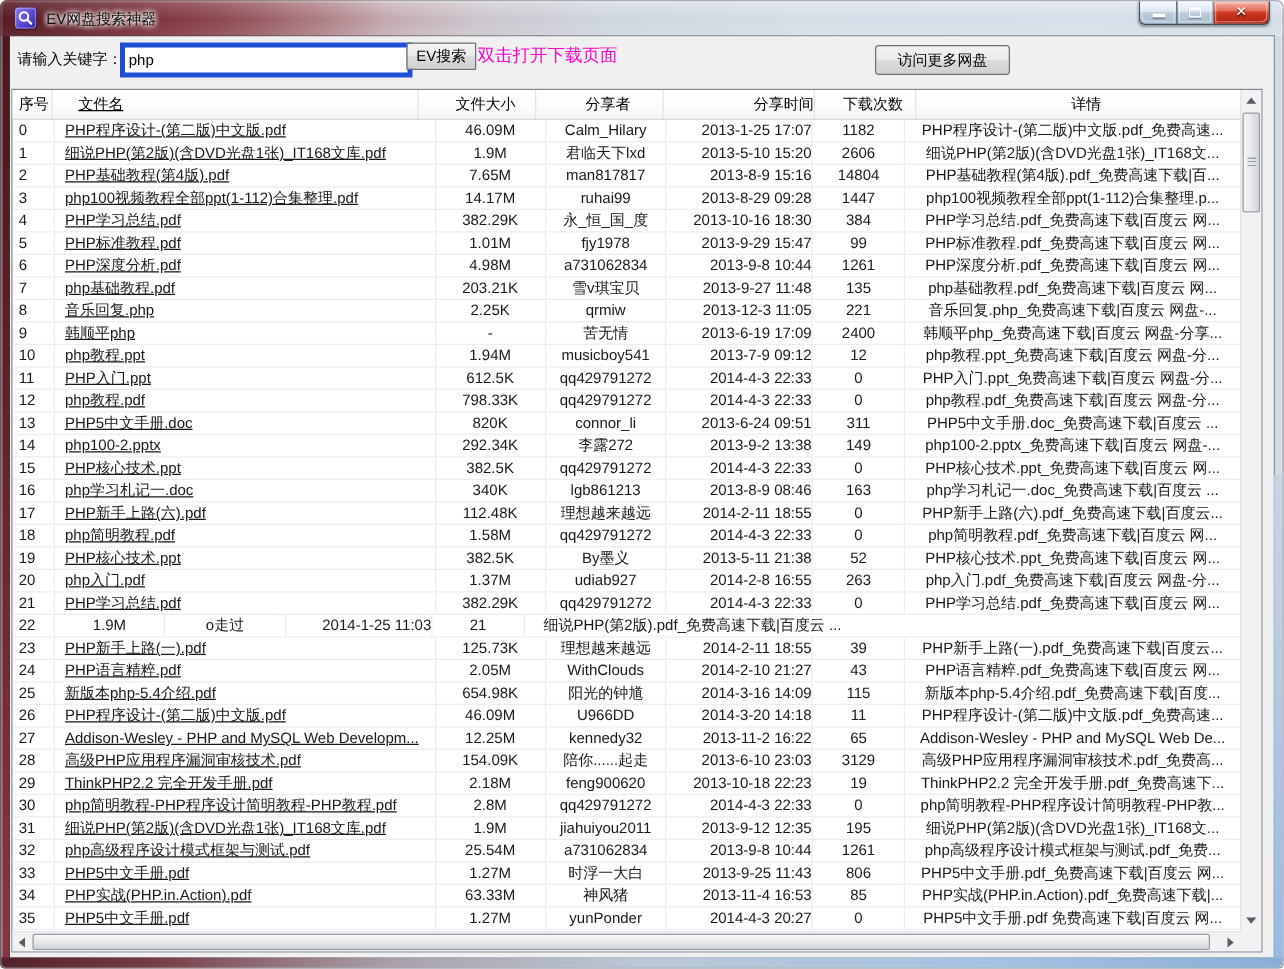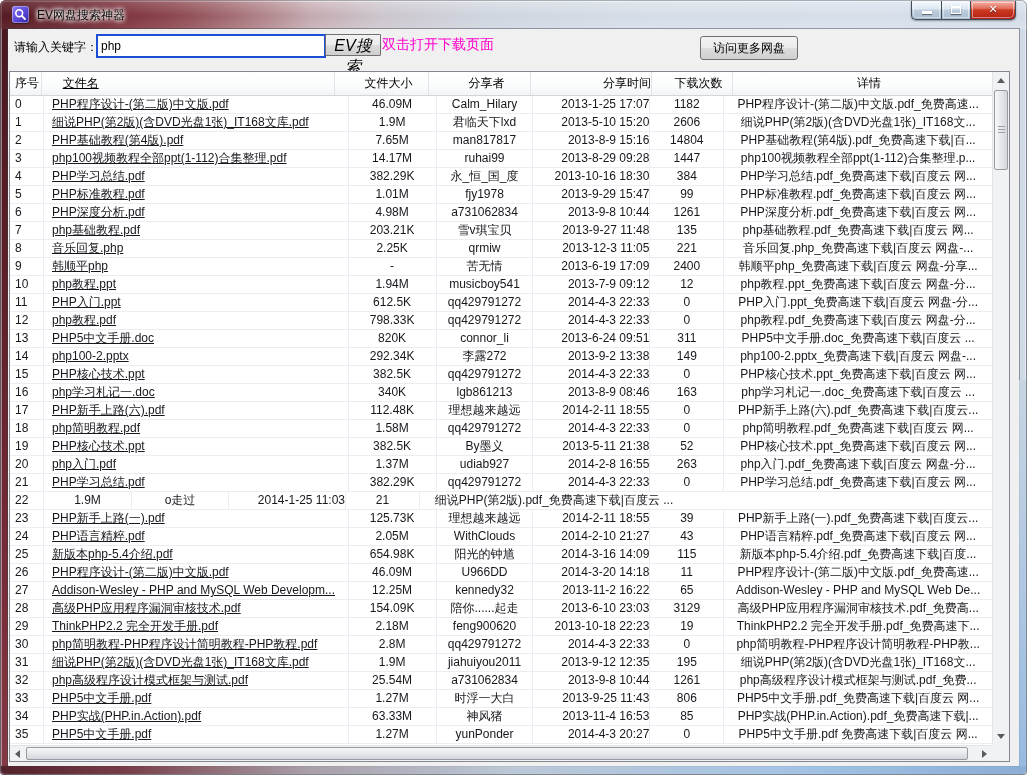--- a/index.html
+++ b/index.html
@@ -36,27 +36,27 @@
     border:1px solid #fff;border-top:2px solid #fff;box-shadow:0 1px 1px rgba(0,0,0,.5);}
   .glyph-close{position:absolute;left:0;top:2px;width:100%;text-align:center;color:#fff;font-size:11px;font-weight:bold;
     text-shadow:0 1px 1px rgba(0,0,0,.6);}
 
   
   .client{position:absolute;left:8px;top:29px;width:1011px;height:737px;background:#f0f0f0;
     box-shadow:0 0 0 1px rgba(50,60,70,.45);}
 
   
   .keyword-label{position:absolute;left:6px;top:10px;font-size:12px;color:#000;white-space:nowrap;}
-  .keyword-input{position:absolute;left:88px;top:5px;width:220px;height:20px;border:2px solid #1d4ed8;background:#fff;
+  .keyword-input{position:absolute;left:88px;top:5px;width:220px;height:20px;border:4px solid #1d4ed8;background:#fff;
     font-family:inherit;font-size:12px;padding:0 3px;color:#000;outline:none;box-sizing:content-box;}
-  .search-button{position:absolute;left:317px;top:5px;width:56px;height:22px;font-family:inherit;font-size:16px;color:#000;
+  .search-button{position:absolute;left:317px;top:5px;width:56px;height:22px;font-family:inherit;font-size:12px;color:#000;
     border:1px solid #707070;border-radius:1px;
-    background:linear-gradient(180deg,#f2f2f2 0%,#ebebeb 50%,#dddddd 50%,#cfcfcf 100%);font-style:italic;}
+    background:linear-gradient(180deg,#f2f2f2 0%,#ebebeb 50%,#dddddd 50%,#cfcfcf 100%);}
   .dbl-hint{position:absolute;left:374px;top:7px;font-size:14px;color:#ff00cc;white-space:nowrap;}
-  .more-button{position:absolute;left:692px;top:7px;width:98px;height:24px;font-family:inherit;font-size:12px;color:#000;
+  .more-button{position:absolute;left:692px;top:7px;width:108px;height:24px;font-family:inherit;font-size:12px;color:#000;
     border:1px solid #707070;border-radius:3px;
     background:linear-gradient(180deg,#f2f2f2 0%,#ebebeb 50%,#dddddd 50%,#cfcfcf 100%);}
 
   
   .results-table{position:absolute;left:1px;top:42px;width:1001px;height:691px;background:#fff;
     border:1px solid #828790;box-sizing:border-box;}
   .table-header{position:absolute;left:0;top:0;right:17px;height:23px;display:flex;
     background:linear-gradient(180deg,#ffffff 0%,#fbfcfd 60%,#f3f4f6 100%);border-bottom:1px solid #d5d5d5;gap:13px;}
   .th{box-sizing:border-box;border-right:1px solid #e2e3e7;font-size:12px;color:#000;line-height:22px;
     overflow:hidden;white-space:nowrap;text-align:center;}

